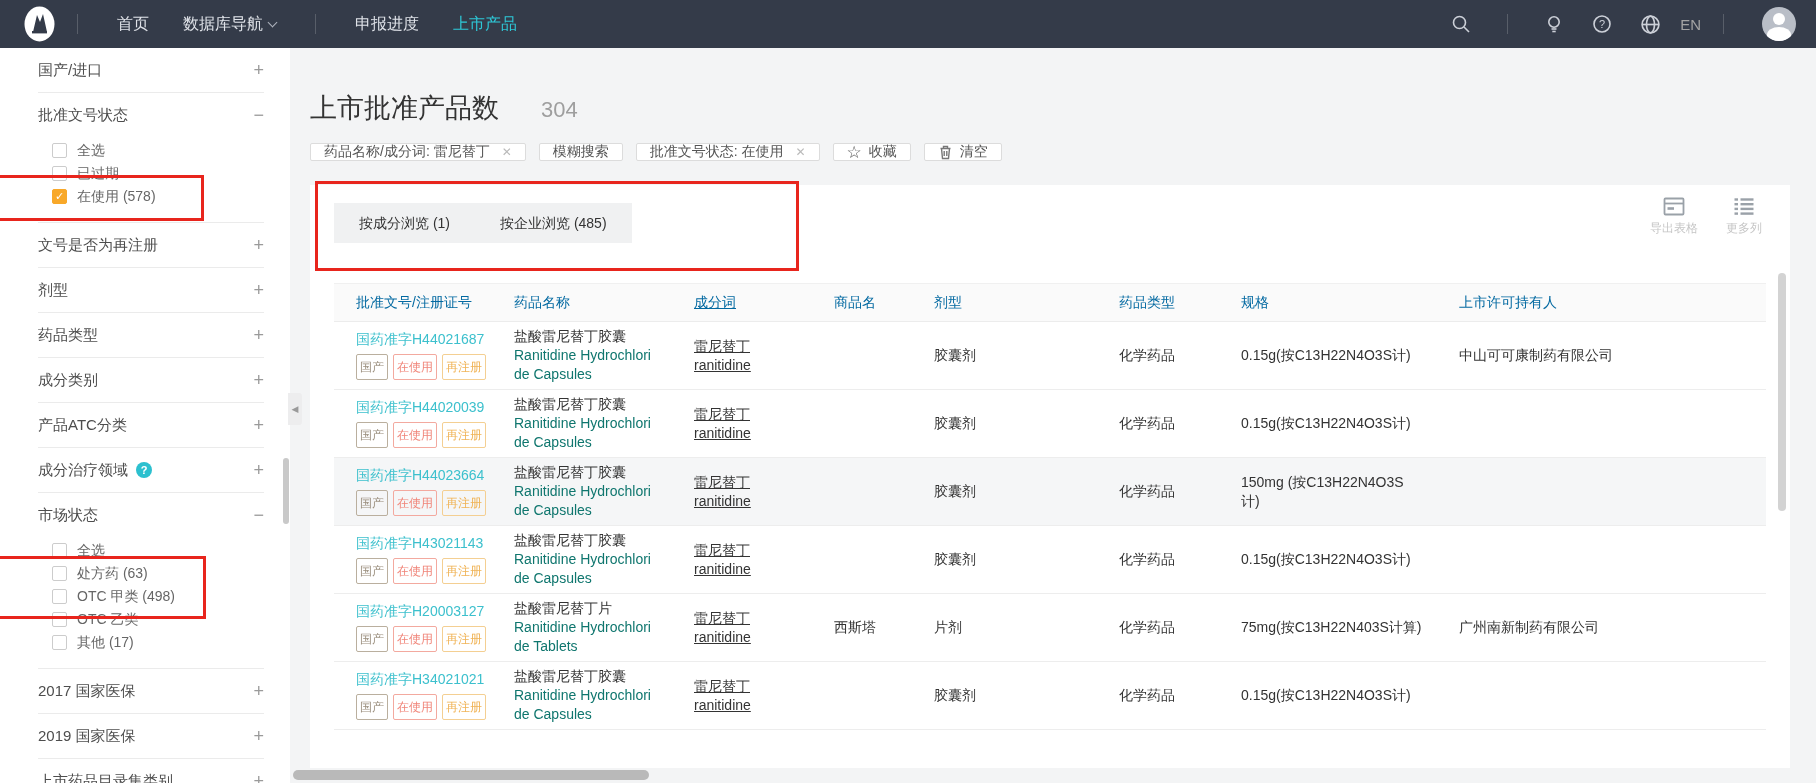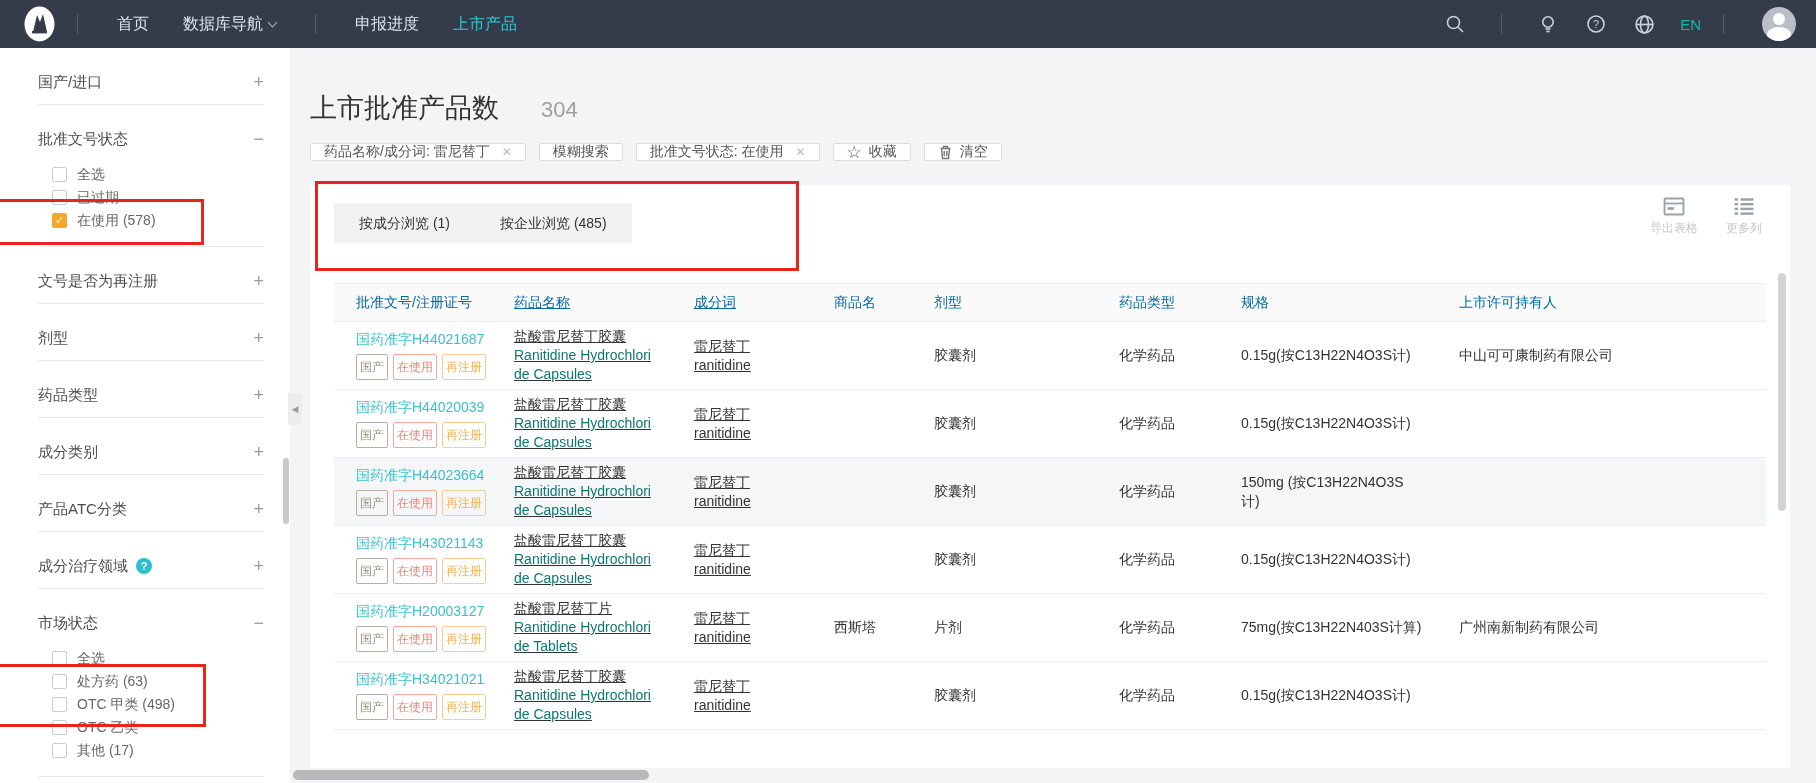--- a/index.html
+++ b/index.html
@@ -11,31 +11,31 @@
     display:flex;align-items:center;color:#dfe2e8;font-size:16px;z-index:50;}
   .nav-logo{width:31px;height:36px;margin-left:24px;}
   .nav-divider{width:1px;height:20px;background:rgba(255,255,255,.18);margin:0 22px;}
   .nav-item{margin:0 17px;cursor:pointer;white-space:nowrap;display:flex;align-items:center;gap:6px;}
   .nav-item.active{color:#2ec7d6;}
   .caret{width:7px;height:7px;border-right:1px solid #aeb3bd;border-bottom:1px solid #aeb3bd;
     transform:rotate(45deg);margin-top:-4px;}
   .nav-right{margin-left:auto;display:flex;align-items:center;margin-right:20px;}
   .nav-icon{width:22px;height:22px;margin:0 13px;display:flex;align-items:center;justify-content:center;cursor:pointer;}
   .nav-icon svg{stroke:#ccd0d8;fill:none;stroke-width:1.6;}
-  .lang{font-size:15px;color:#14b8a6;margin-left:12px;}
+  .lang{font-size:15px;color:#a3a3a3;margin-left:6px;}
   .avatar{width:34px;height:34px;border-radius:50%;background:#b9bec7;margin-left:16px;
     position:relative;overflow:hidden;cursor:pointer;}
   .avatar .head{position:absolute;left:11px;top:6px;width:12px;height:12px;border-radius:50%;background:#fff;}
   .avatar .body{position:absolute;left:5px;top:20px;width:24px;height:16px;border-radius:50% 50% 0 0;background:#fff;}
 
   
   .sidebar{position:absolute;left:0;top:48px;width:290px;height:735px;background:#fff;
     padding:0 26px 0 38px;overflow:hidden;}
   .sec{border-bottom:1px solid #ebebeb;}
-  .sec-title{height:44px;display:flex;align-items:center;font-size:15px;color:#4d4d4d;margin-top:12px;}
+  .sec-title{height:44px;display:flex;align-items:center;font-size:15px;color:#4d4d4d;}
   .toggle{margin-left:auto;color:#9a9a9a;font-size:18px;font-weight:300;cursor:pointer;line-height:1;}
   .help-badge{width:16px;height:16px;border-radius:50%;background:#2cc0cf;color:#fff;font-size:11px;
     display:inline-flex;align-items:center;justify-content:center;margin-left:8px;font-weight:bold;}
   .opts{padding:2px 0 14px;}
   .opt{height:23px;display:flex;align-items:center;padding-left:14px;font-size:14px;color:#666;
     position:relative;cursor:pointer;}
   .cb{width:15px;height:15px;border:1px solid #ccc;border-radius:2px;background:#fff;margin-right:10px;
     display:inline-flex;align-items:center;justify-content:center;font-size:11px;color:#fff;flex:0 0 15px;}
   .cb.checked{background:#f8a829;border-color:#f8a829;}
   .frame-solo::after{content:'';position:absolute;left:-44px;top:-10px;width:204px;height:40px;
@@ -72,21 +72,21 @@
   .tool .tl{font-size:12px;color:#c6c6c6;margin-top:4px;}
 
   .table{margin:40px 24px 0 24px;border-top:1px solid #f0f0f0;}
   .thead{display:flex;align-items:center;height:38px;background:#fafafa;border-bottom:1px solid #ececec;
     font-size:14px;color:#0369a1;}
   .trow{display:flex;align-items:center;min-height:68px;border-bottom:1px solid #ededed;
     font-size:14px;color:#333;padding:4px 0;}
   .trow.hl{background:#f5f6f7;}
   .col{padding-right:10px;}
   .c1{width:180px;padding-left:22px;}
-  .c2{width:180px;line-height:19px;text-decoration:underline;}
+  .c2{width:180px;line-height:19px;}
   .c3{width:140px;line-height:19px;text-decoration:underline;}
   .c4{width:100px;}
   .c5{width:185px;}
   .c6{width:122px;}
   .c7{width:218px;line-height:19px;white-space:pre-line;}
   .c8{flex:1;}
   .code-link{color:#3cc0cd;cursor:pointer;display:block;margin-bottom:5px;white-space:nowrap;}
   .badge{display:inline-block;font-size:12px;line-height:16px;padding:4px 3px;border:1px solid;
     border-radius:2px;margin-right:5px;white-space:nowrap;}
   .badge-origin{color:#9a8e7d;border-color:#baaf9e;}

